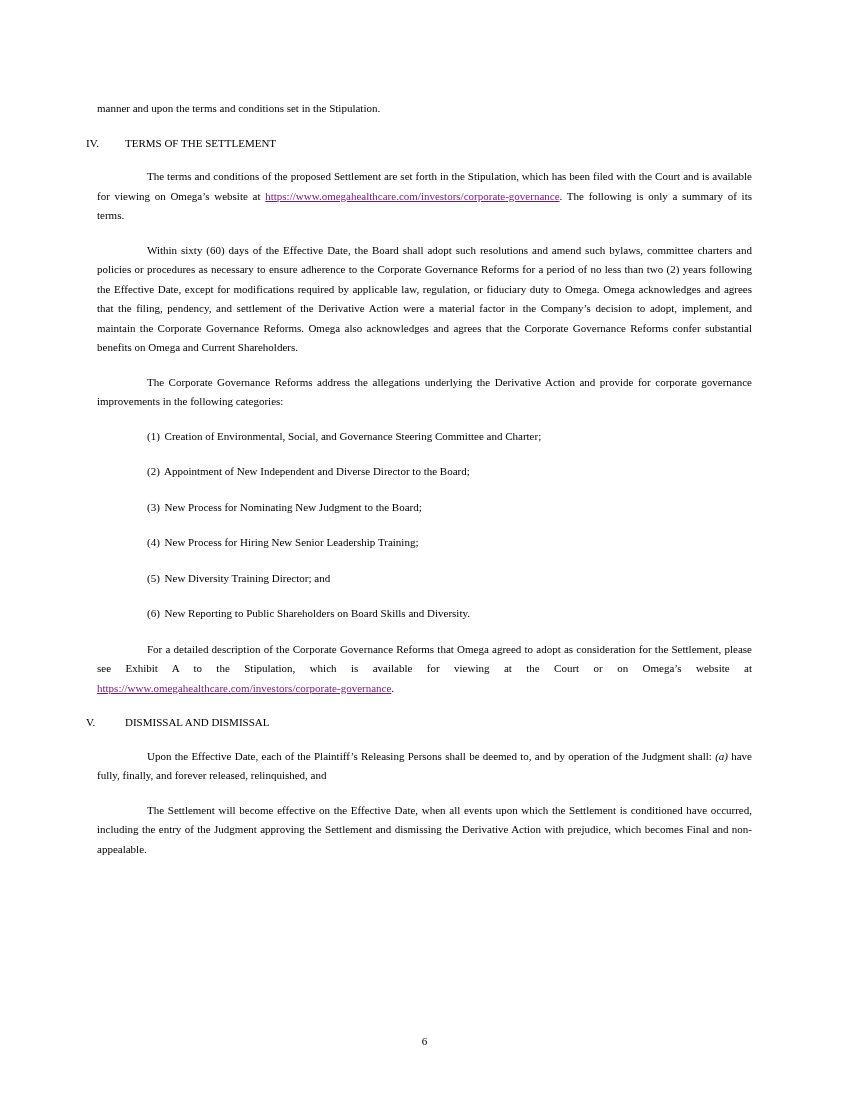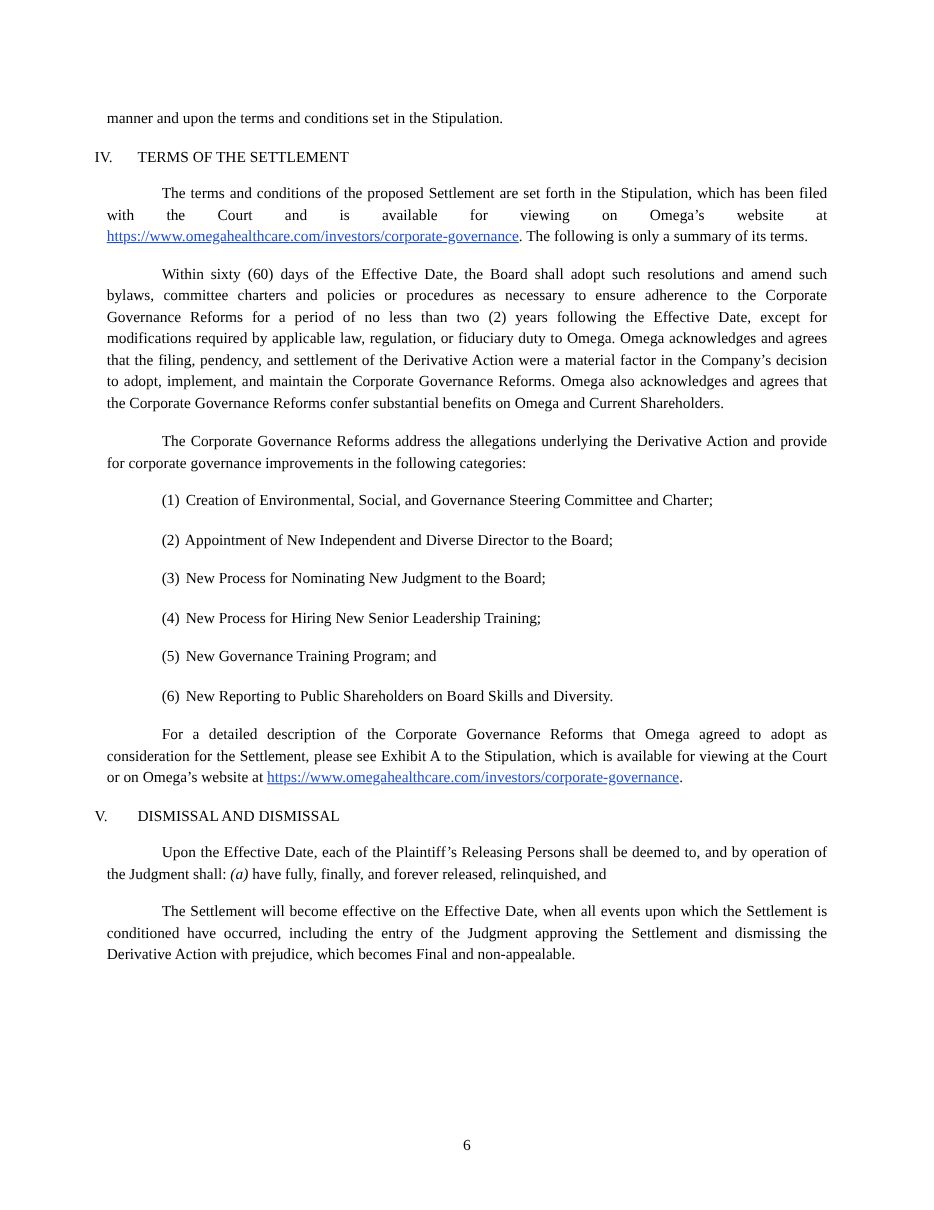--- a/index.html
+++ b/index.html
@@ -1,28 +1,28 @@
 <!DOCTYPE html>
 <html><head>
 <meta charset="utf-8">
 <style>
   html, body { margin:0; padding:0; background:#ffffff; }
   .page {
     position:relative; width:849px; height:1100px; background:#ffffff;
     font-family:"Liberation Serif", "DejaVu Serif", serif;
-    font-size:14px; color:#000000; overflow:hidden;
+    font-size:11px; color:#000000; overflow:hidden;
   }
   .content { position:absolute; left:97px; top:99px; width:655px; }
   .para { margin:0 0 15px 0; text-align:justify; text-indent:50px; line-height:19.5px; }
   .noindent { text-indent:0; }
   .heading { font-weight:normal; margin:10px 0 14px -11px; line-height:19.5px; }
   .hnum { display:inline-block; width:39px; }
   .list-item { margin:12px 0 16px 0; text-indent:50px; line-height:19.5px; text-align:left; }
   .marker { margin-right:2px; }
-  .doc-link { color:#1d4ed8; white-space:nowrap; cursor:pointer; }
+  .doc-link { color:#701a75; white-space:nowrap; cursor:pointer; }
   .ital { font-style:italic; }
   .footer { position:absolute; top:1032px; left:0; width:849px; text-align:center; line-height:19.5px; }
 </style>
 </head>
 <body>
 
 <div class="page">
   <div class="content">
 
     <p class="para noindent">manner and upon the terms and conditions set in the Stipulation.</p>
@@ -36,21 +36,21 @@
     <p class="para">The Corporate Governance Reforms address the allegations underlying the Derivative Action and provide for corporate governance improvements in the following categories:</p>
 
     <p class="list-item"><span class="marker">(1)</span> <span>Creation of Environmental, Social, and Governance Steering Committee and Charter;</span></p>
 
     <p class="list-item"><span class="marker">(2)</span> <span>Appointment of New Independent and Diverse Director to the Board;</span></p>
 
     <p class="list-item"><span class="marker">(3)</span> <span>New Process for Nominating New Judgment to the Board;</span></p>
 
     <p class="list-item"><span class="marker">(4)</span> <span>New Process for Hiring New Senior Leadership Training;</span></p>
 
-    <p class="list-item"><span class="marker">(5)</span> <span>New Governance Training Program; and</span></p>
+    <p class="list-item"><span class="marker">(5)</span> <span>New Diversity Training Director; and</span></p>
 
     <p class="list-item"><span class="marker">(6)</span> <span>New Reporting to Public Shareholders on Board Skills and Diversity.</span></p>
 
     <p class="para"><span>For a detailed description of the Corporate Governance Reforms that Omega agreed to adopt as consideration for the Settlement, please see Exhibit A to the Stipulation, which is available for viewing at the Court or on Omega’s website at </span><a class="doc-link" href="#">https://www.omegahealthcare.com/investors/corporate-governance</a><span>.</span></p>
 
     <div class="heading"><span class="hnum">V.</span><span>DISMISSAL AND DISMISSAL</span></div>
 
     <p class="para"><span>Upon the Effective Date, each of the Plaintiff’s Releasing Persons shall be deemed to, and by operation of the Judgment shall: </span><span class="ital">(a)</span><span> have fully, finally, and forever released, relinquished, and</span></p>
 
     <p class="para">The Settlement will become effective on the Effective Date, when all events upon which the Settlement is conditioned have occurred, including the entry of the Judgment approving the Settlement and dismissing the Derivative Action with prejudice, which becomes Final and non-appealable.</p>

